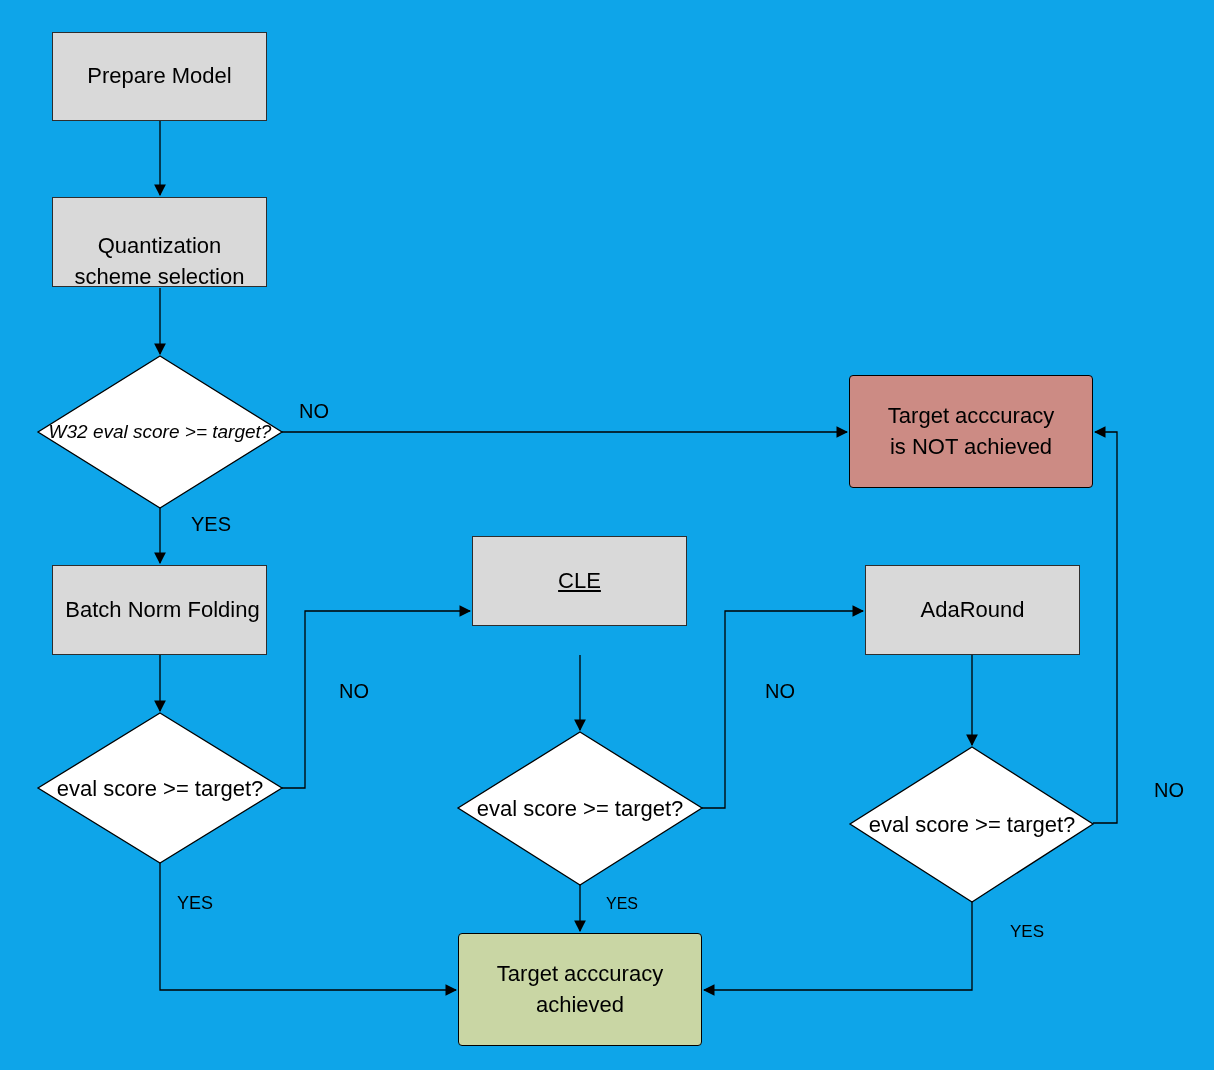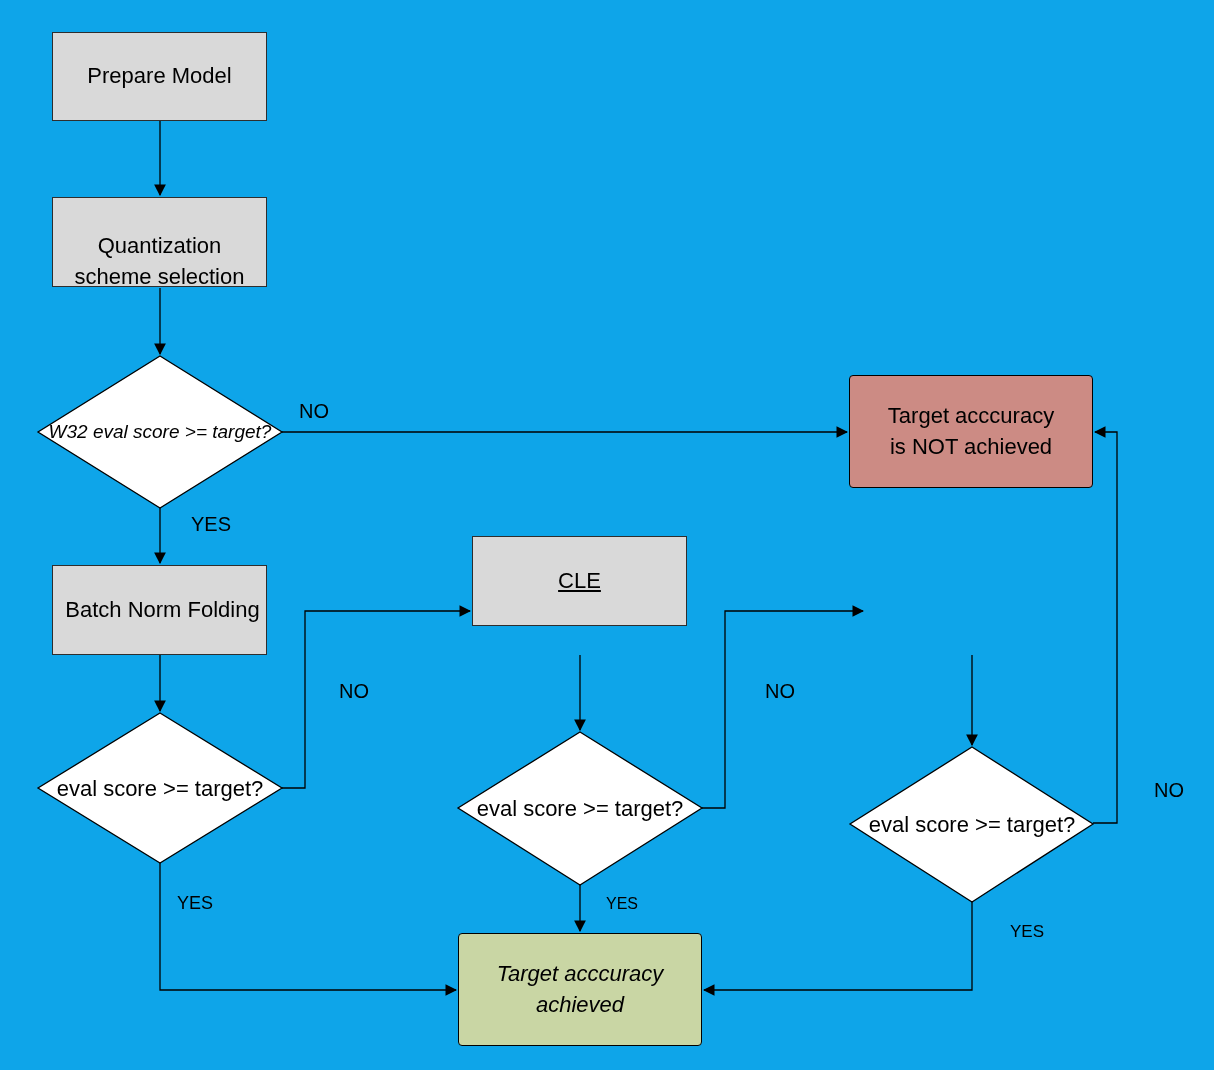--- a/index.html
+++ b/index.html
@@ -105,26 +105,29 @@
   </div>
 
   <div class="node process" style="left:52px; top:565px; width:215px; height:90px;padding-left:6px;">
     <span class="txt">Batch Norm Folding</span>
   </div>
 
   <div class="node process" style="left:472px; top:536px; width:215px; height:90px;text-decoration:underline;">
     <span class="txt">CLE</span>
   </div>
 
+  <div class="node process" style="left:865px; top:565px; width:215px; height:90px;">
+    <span class="txt">AdaRound</span>
+  </div>
 
   <div class="node terminal fail" style="left:849px; top:375px; width:244px; height:113px;">
     <span class="txt w180">Target acccuracy is NOT achieved</span>
   </div>
 
-  <div class="node terminal success" style="left:458px; top:933px; width:244px; height:113px;font-style:italic;">
+  <div class="node terminal success" style="left:458px; top:933px; width:244px; height:113px;">
     <span class="txt w180">Target acccuracy achieved</span>
   </div>
 
   <div class="diamond-label small" style="left:160px; top:432px;">W32 eval score &gt;= target?</div>
   <div class="diamond-label" style="left:160px; top:789px;">eval score &gt;= target?</div>
   <div class="diamond-label" style="left:580px; top:809px;">eval score &gt;= target?</div>
   <div class="diamond-label" style="left:972px; top:825px;">eval score &gt;= target?</div>
 
   <div class="edge-label" style="left:314px; top:411px;">NO</div>
   <div class="edge-label" style="left:211px; top:524px;">YES</div>

